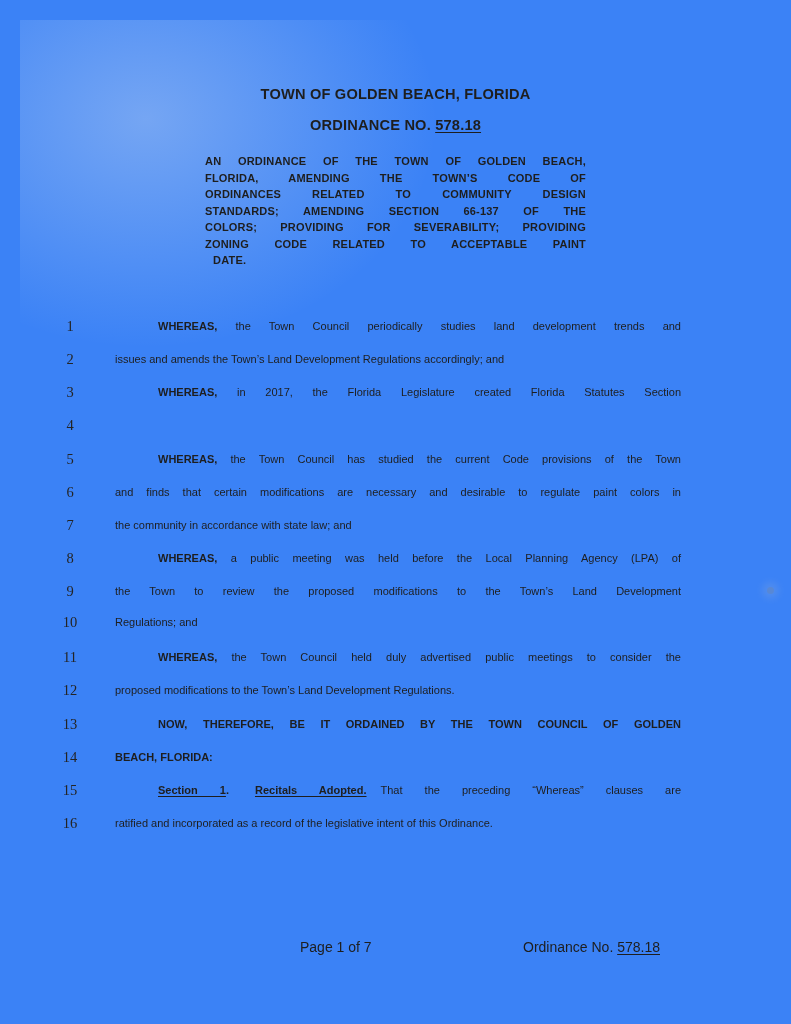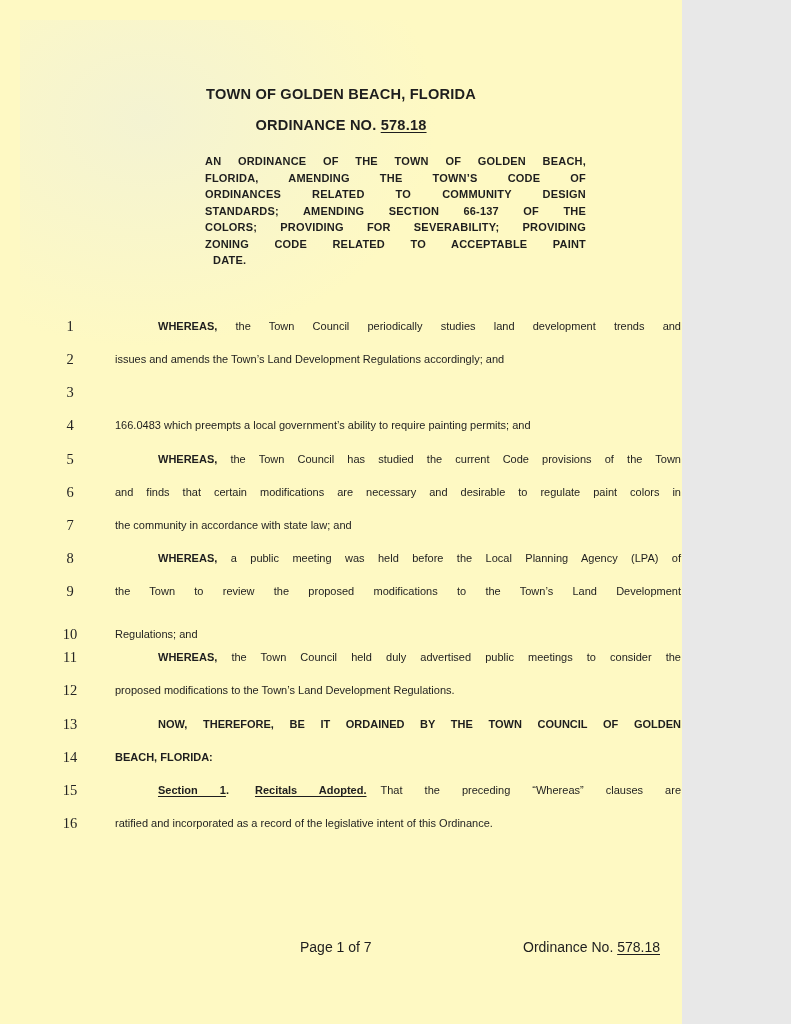--- a/index.html
+++ b/index.html
@@ -1,21 +1,21 @@
 <!DOCTYPE html>
 <html><head>
 <meta charset="utf-8">
 <style>
   * { margin: 0; padding: 0; box-sizing: border-box; }
   html, body { background: #e8e8e8; }
   .page {
     position: relative;
-    width: 682px;
+    width: 791px;
     height: 1024px;
-    background: #fef9c3;
+    background: #3b82f6;
     overflow: hidden;
     font-family: "Liberation Sans", "DejaVu Sans", sans-serif;
     color: #1e1e1e;
   }
   
   .page::before {
     content: "";
     position: absolute;
     left: 20px; top: 20px;
     width: 420px; height: 330px;
@@ -128,24 +128,24 @@
       <div class="line-row" style="top: 0px;">
         <span class="line-num">1</span>
         <div class="line-text jst ind"><span class="b">WHEREAS,</span><span> the Town Council periodically studies land development trends and</span></div>
       </div>
       <div class="line-row" style="top: 33.13px;">
         <span class="line-num">2</span>
         <div class="line-text"><span>issues and amends the Town’s Land Development Regulations accordingly; and</span></div>
       </div>
       <div class="line-row" style="top: 66.26px;">
         <span class="line-num">3</span>
+        <div class="line-text jst ind"><span class="b">WHEREAS,</span><span> in 2017, the Florida Legislature created Florida Statutes Section</span></div>
       </div>
       <div class="line-row" style="top: 99.39px;">
         <span class="line-num">4</span>
-        <div class="line-text"><span>166.0483 which preempts a local government’s ability to require painting permits; and</span></div>
       </div>
       <div class="line-row" style="top: 132.52px;">
         <span class="line-num">5</span>
         <div class="line-text jst ind"><span class="b">WHEREAS,</span><span> the Town Council has studied the current Code provisions of the Town</span></div>
       </div>
       <div class="line-row" style="top: 165.65px;">
         <span class="line-num">6</span>
         <div class="line-text jst"><span>and finds that certain modifications are necessary and desirable to regulate paint colors in</span></div>
       </div>
       <div class="line-row" style="top: 198.78px;">
@@ -153,21 +153,21 @@
         <div class="line-text"><span>the community in accordance with state law; and</span></div>
       </div>
       <div class="line-row" style="top: 231.91px;">
         <span class="line-num">8</span>
         <div class="line-text jst ind"><span class="b">WHEREAS,</span><span> a public meeting was held before the Local Planning Agency (LPA) of</span></div>
       </div>
       <div class="line-row" style="top: 265.04px;">
         <span class="line-num">9</span>
         <div class="line-text jst"><span>the Town to review the proposed modifications to the Town’s Land Development</span></div>
       </div>
-      <div class="line-row" style="top: 308px;">
+      <div class="line-row" style="top: 296px;">
         <span class="line-num">10</span>
         <div class="line-text"><span>Regulations; and</span></div>
       </div>
       <div class="line-row" style="top: 331.3px;">
         <span class="line-num">11</span>
         <div class="line-text jst ind"><span class="b">WHEREAS,</span><span> the Town Council held duly advertised public meetings to consider the</span></div>
       </div>
       <div class="line-row" style="top: 364.43px;">
         <span class="line-num">12</span>
         <div class="line-text"><span>proposed modifications to the Town’s Land Development Regulations.</span></div>

